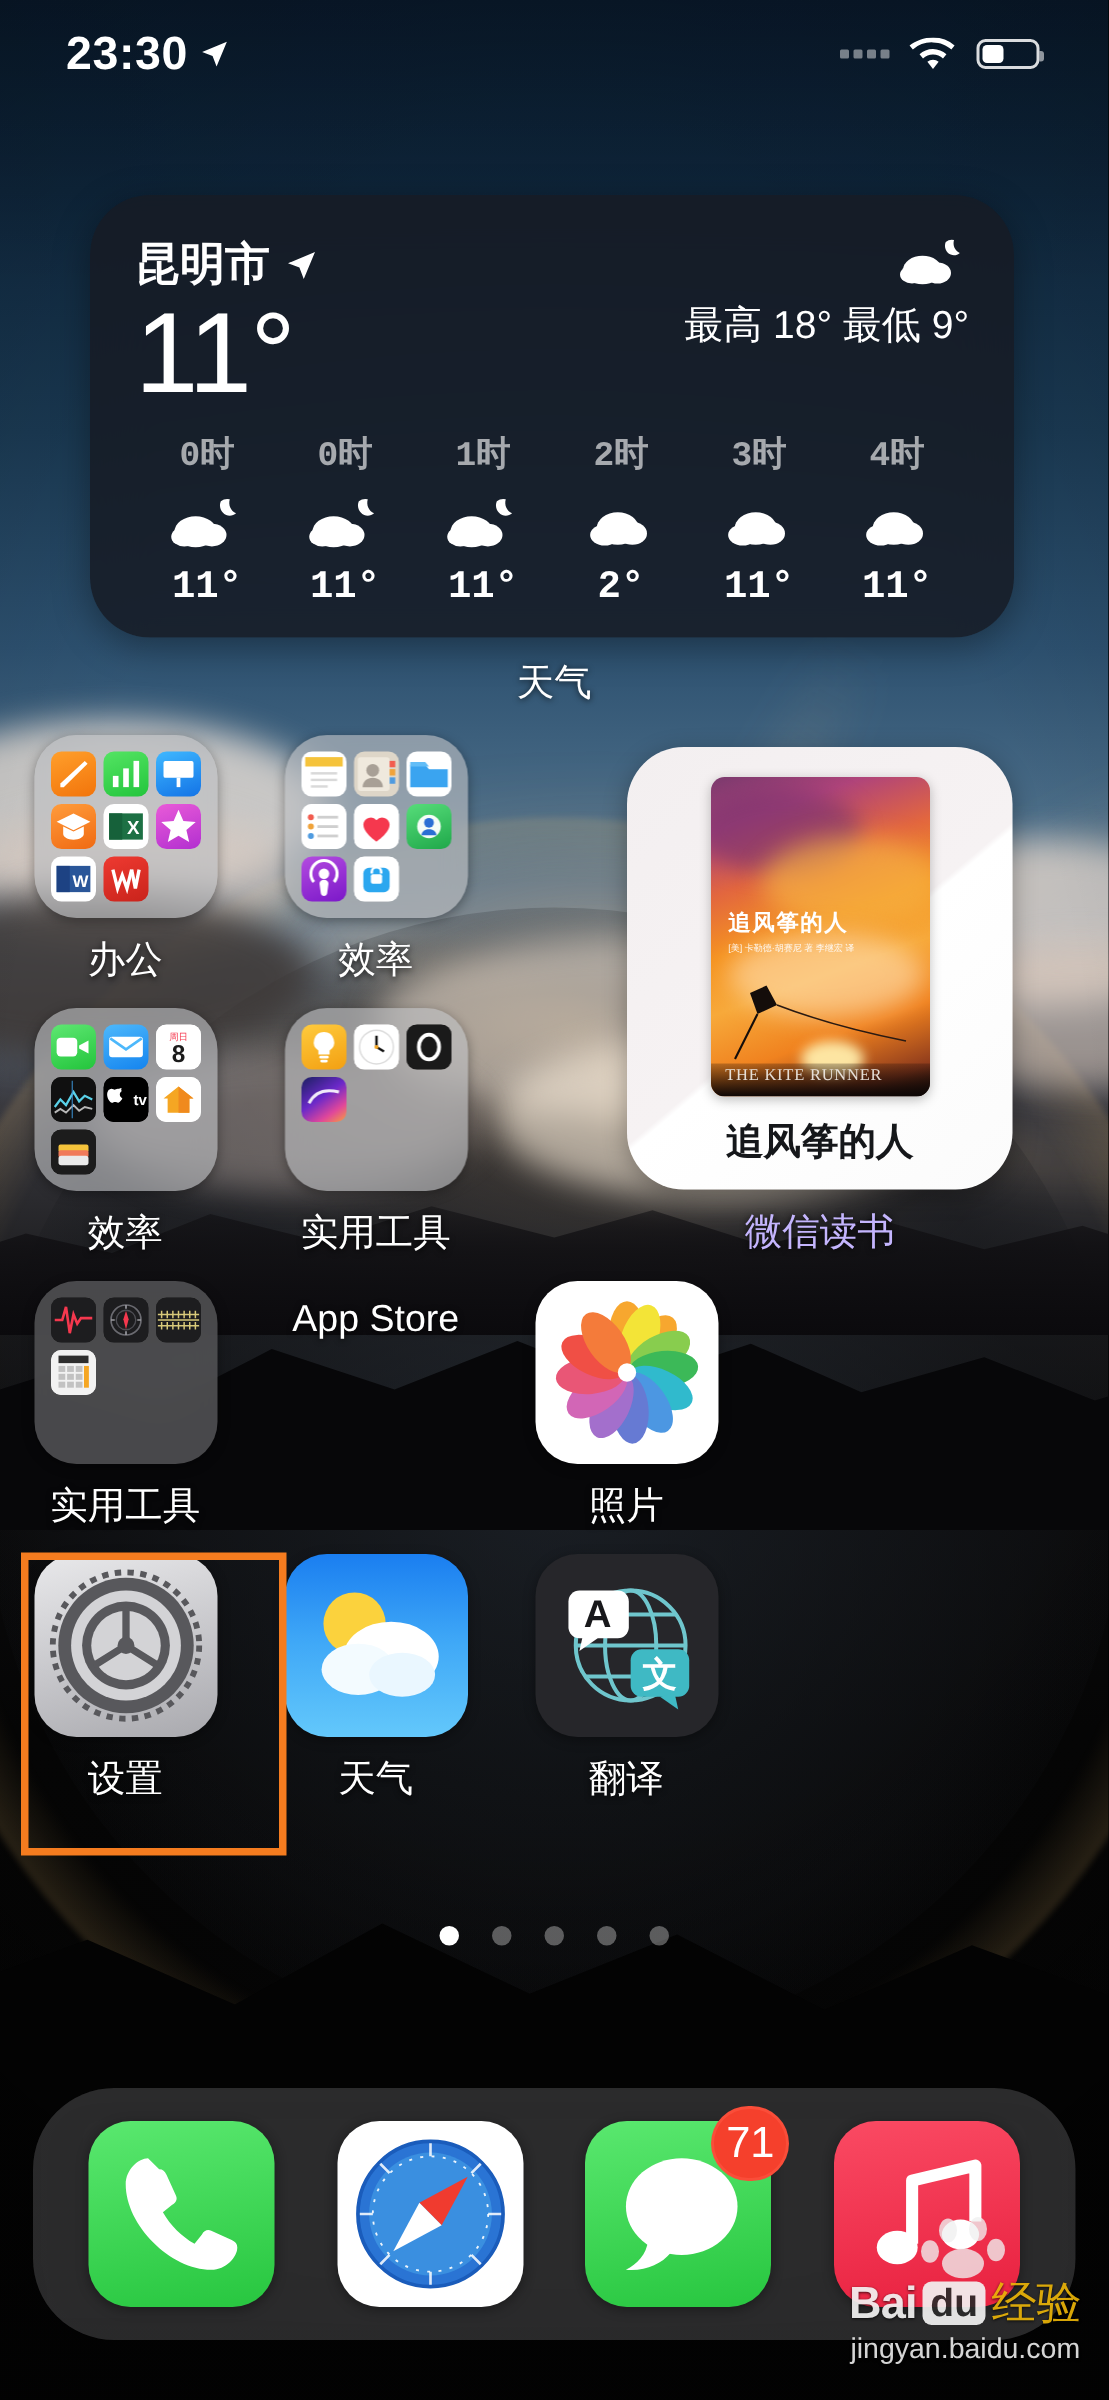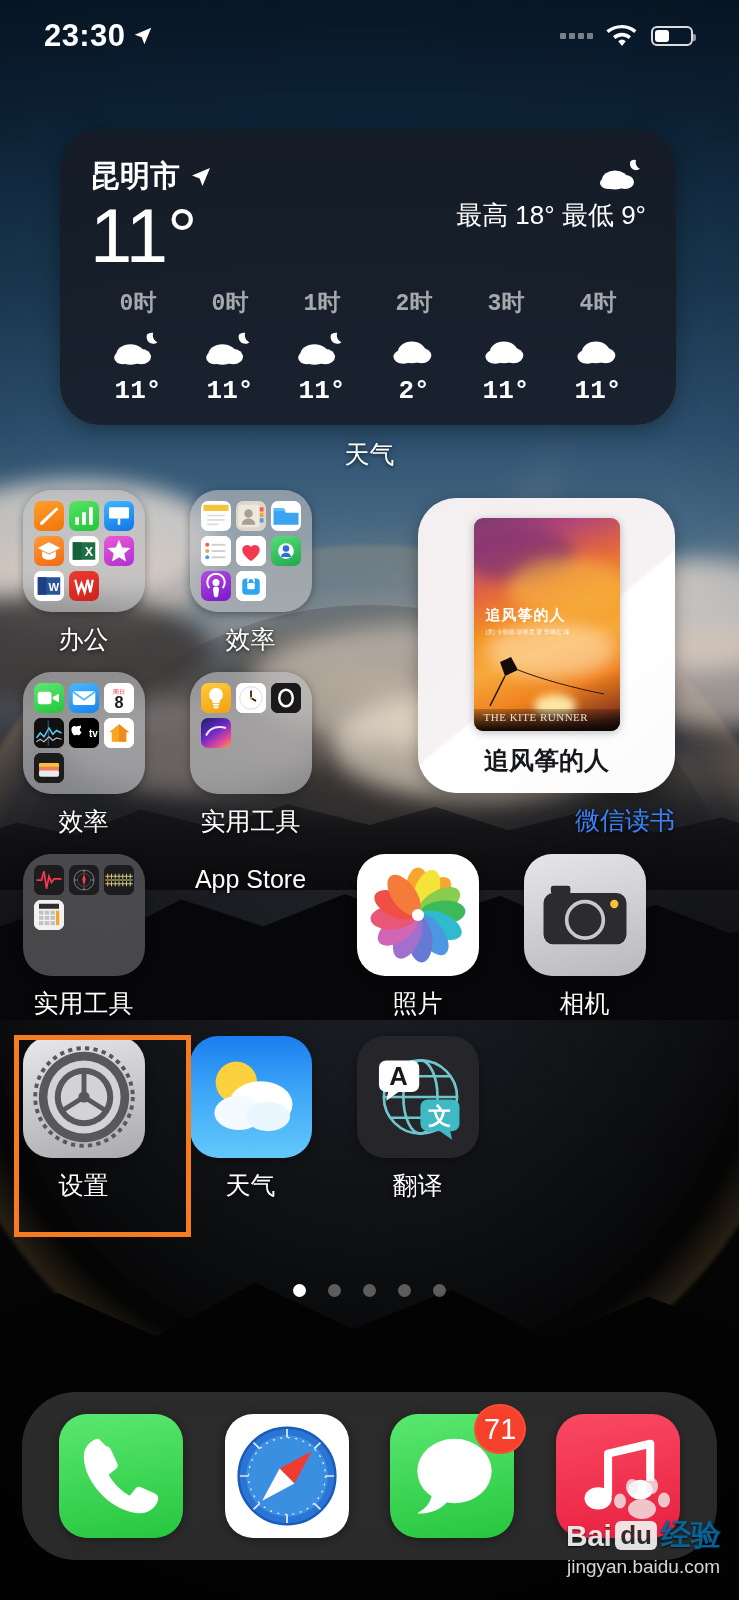--- a/index.html
+++ b/index.html
@@ -174,22 +174,22 @@
   .book-cover{
     position:absolute; left:50%; top:20px; transform:translateX(-50%);
     width:146px; height:213px; border-radius:9px; overflow:hidden;
     box-shadow:0 2px 8px rgba(0,0,0,0.25);
   }
   .book-title{
     position:absolute; left:0; right:0; bottom:16px; text-align:center;
     font-size:25px; font-weight:700; color:#15171a;
   }
   .bw-label{
-    position:absolute; left:418px; top:804px; width:257px; text-align:right;
-    color:#3b82f6; font-size:25px; z-index:20; text-shadow:0 1px 4px rgba(0,0,0,0.85);
+    position:absolute; left:418px; top:804px; width:257px; text-align:center;
+    color:#c4b5fd; font-size:25px; z-index:20; text-shadow:0 1px 4px rgba(0,0,0,0.85);
   }
 
   
   #page-dots{
     position:absolute; left:0; right:0; top:1284px; display:flex;
     justify-content:center; gap:22px; z-index:25;
   }
   #page-dots i{ width:13px; height:13px; border-radius:50%; background:rgba(235,235,235,0.36); display:block; }
   #page-dots i.on{ background:#fff; }
 
@@ -205,21 +205,21 @@
   
   #watermark{
     position:absolute; right:18px; bottom:22px; z-index:60; text-align:center;
     opacity:0.92;
   }
   .wm-row{ display:flex; align-items:center; gap:4px; justify-content:center; }
   .wm-bai{ font-size:30px; font-weight:700; color:#f2f2f2; letter-spacing:-0.5px;
            text-shadow:0 1px 2px rgba(0,0,0,0.8); }
   .wm-du{ font-size:26px; font-weight:700; color:#2b2b2b; background:#f2f2f2;
           border-radius:6px; padding:0 5px; line-height:1.12; }
-  .wm-jy{ font-size:30px; font-weight:700; color:#0369a1; text-shadow:0 1px 2px rgba(0,0,0,0.8); }
+  .wm-jy{ font-size:30px; font-weight:400; color:#eab308; text-shadow:0 1px 2px rgba(0,0,0,0.8); }
   .wm-url{ font-size:19px; color:#e8e8e8; margin-top:0px; text-shadow:0 1px 2px rgba(0,0,0,0.8); }
 </style>
 </head>
 <body>
 
 <div id="screen">
 
   <div class="wall-base"></div>
   <div class="sunglow"></div>
   <div class="ray" style="top:712px; transform:rotate(-28deg);"></div>
@@ -640,31 +640,20 @@
               <ellipse cx="50" cy="30" rx="10" ry="19" fill="#e8486b" transform="rotate(265 50 50)"></ellipse>
               <ellipse cx="50" cy="30" rx="10" ry="19" fill="#ef4136" transform="rotate(295 50 50)"></ellipse>
               <ellipse cx="50" cy="30" rx="10" ry="19" fill="#f4702a" transform="rotate(325 50 50)"></ellipse>
             </g>
             <circle cx="50" cy="50" r="5" fill="#fff"></circle>
           </svg>
         </div>
         <div class="app-label">照片</div>
       </div>
 
-      <div class="cell">
-        <div class="icon" style="background:linear-gradient(165deg,#e6e6e8,#b9b9bd);">
-          <svg viewBox="0 0 100 100" width="100%" height="100%">
-            <rect x="16" y="32" width="68" height="42" rx="8" fill="#2c2c2e"></rect>
-            <rect x="22" y="26" width="16" height="7" rx="2" fill="#2c2c2e"></rect>
-            <circle cx="50" cy="54" r="15" fill="#2c2c2e" stroke="#c9c9cd" stroke-width="3"></circle>
-            <circle cx="74" cy="41" r="3.4" fill="#f5c33b"></circle>
-          </svg>
-        </div>
-        <div class="app-label">相机</div>
-      </div>
     </div>
 
     <div class="row">
       <div class="cell">
         <div class="icon" style="background:linear-gradient(165deg,#e9e9eb 0%,#c6c6ca 55%,#a9a9ae 100%);">
           <svg viewBox="0 0 100 100" width="100%" height="100%">
             <g fill="#58585c">
               <circle cx="50" cy="50" r="37"></circle>
             </g>
             <g stroke="#58585c" stroke-width="3.2">

